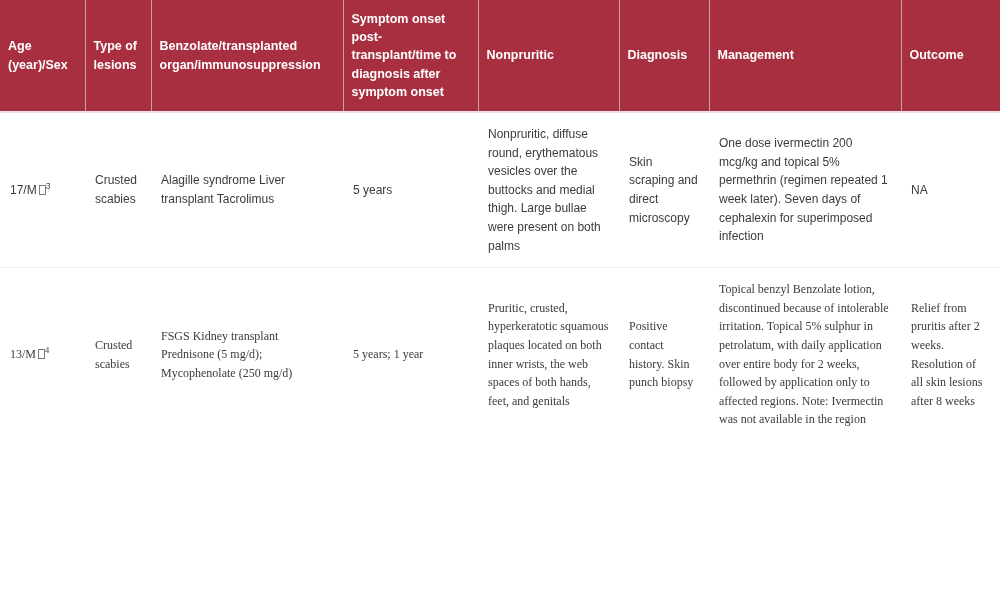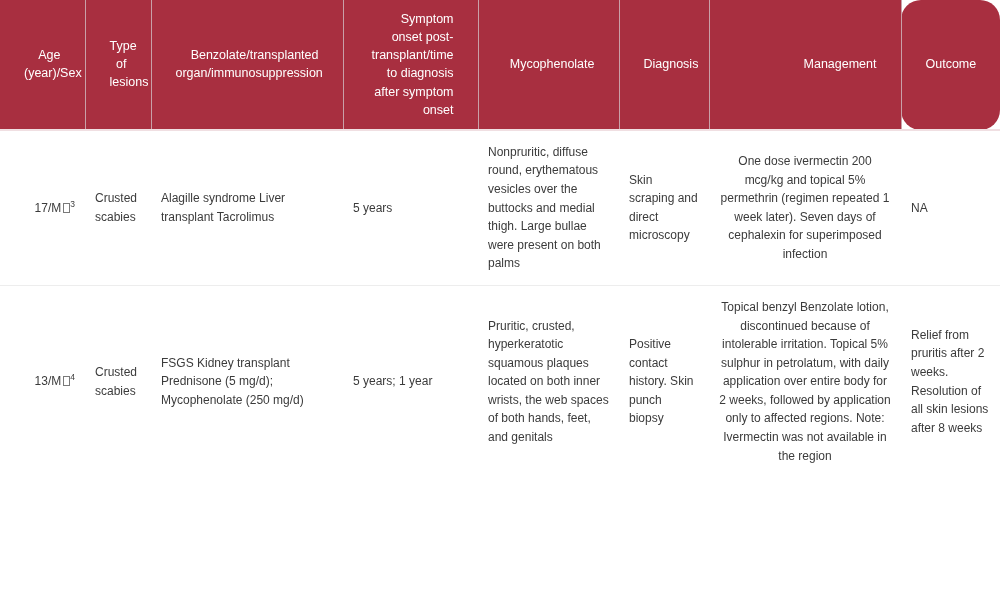--- a/index.html
+++ b/index.html
@@ -22,58 +22,58 @@
   table.case-table {
     width: 1000px;
     border-collapse: collapse;
     table-layout: fixed;
   }
 
   
   table.case-table thead th {
     background: #a82f40;
     color: #ffffff;
-    font-weight: 400;
+    font-weight: 700;
     font-size: 12.5px;
     line-height: 1.45;
-    text-align: right;
+    text-align: left;
     vertical-align: middle;
-    padding: 10px 24px;
+    padding: 10px 8px;
     height: 112px;
     box-sizing: border-box;
     border-right: 1px solid #c9a0a8;
     border-bottom: 2px solid #f0dfe2;
   }
   table.case-table thead th:last-child {
     border-right: none;
-    border-radius: 20px;
   }
 
   
   table.case-table tbody td {
     font-size: 12px;
     line-height: 1.55;
     color: #3b3b3b;
     vertical-align: middle;
     padding: 12px 10px;
     background: #ffffff;
     border-bottom: 1px solid #ededed;
     box-sizing: border-box;
   }
   table.case-table tbody tr:last-child td {
     border-bottom: none;
+    font-family: Liberation Serif, serif;
   }
 
-  .col-age      { width: 85px; text-align: right; }
+  .col-age      { width: 85px; }
   .col-type     { width: 66px; }
   .col-diag-tx  { width: 192px; }
   .col-onset    { width: 135px; }
   .col-present  { width: 141px; }
   .col-dx       { width: 90px; }
-  .col-mgmt     { width: 192px; text-align: center; }
+  .col-mgmt     { width: 192px; }
   .col-outcome  { width: 99px; }
 
   td.col-age, td.col-type, td.col-onset, td.col-dx { }
 
   .ref-sup {
     font-size: 8.5px;
     vertical-align: super;
     line-height: 0;
   }
   .tofu {
@@ -90,21 +90,21 @@
 <body>
 
 <div class="table-wrap">
   <table class="case-table">
     <thead>
       <tr>
         <th class="col-age">Age (year)/Sex</th>
         <th class="col-type">Type of lesions</th>
         <th class="col-diag-tx">Benzolate/transplanted organ/immunosuppression</th>
         <th class="col-onset">Symptom onset post-transplant/time to diagnosis after symptom onset</th>
-        <th class="col-present">Mycophenolate</th>
+        <th class="col-present">Nonpruritic</th>
         <th class="col-dx">Diagnosis</th>
         <th class="col-mgmt">Management</th>
         <th class="col-outcome">Outcome</th>
       </tr>
     </thead>
     <tbody>
 
       <tr>
         <td class="col-age"><span>17/M</span><span class="tofu"></span><span class="ref-sup">3</span></td>
         <td class="col-type">Crusted scabies</td>

